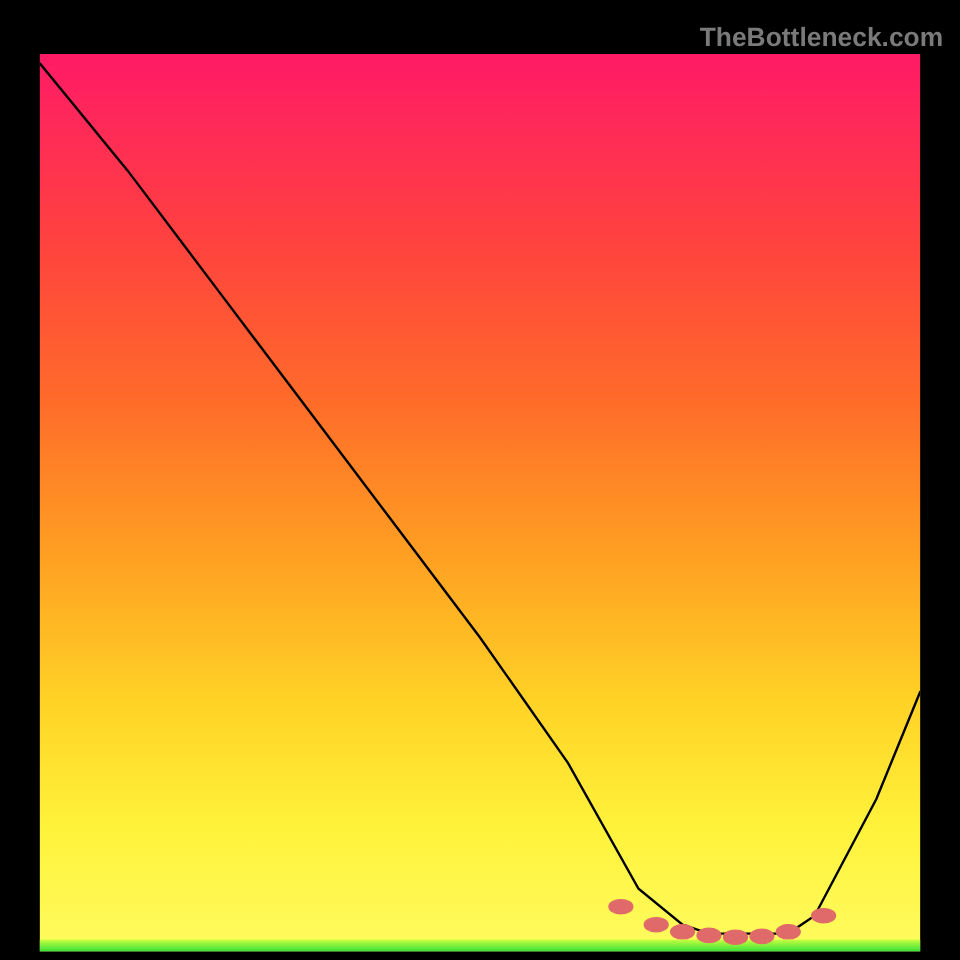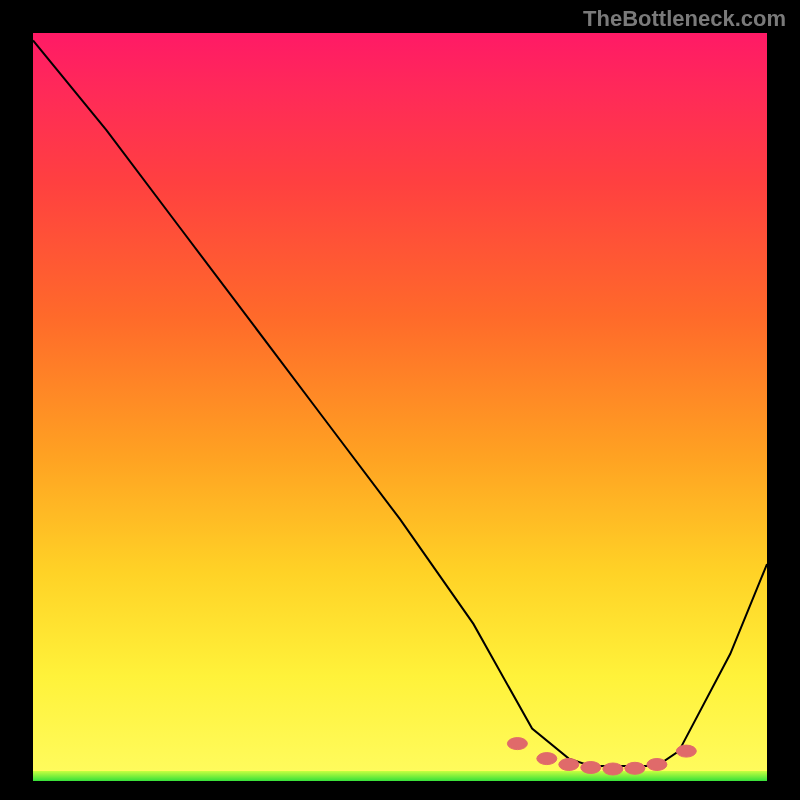--- a/index.html
+++ b/index.html
@@ -6,20 +6,21 @@
     margin: 0;
     padding: 0;
     width: 800px;
     height: 800px;
     background: #000000;
   }
   .stage {
     position: relative;
     width: 800px;
     height: 572px;
+    margin-top: 12px;
   }
   .plot {
     position: absolute;
     left: 33px;
     top: 33px;
     width: 734px;
     height: 748px;
     overflow: hidden;
   }
   .gradient {

